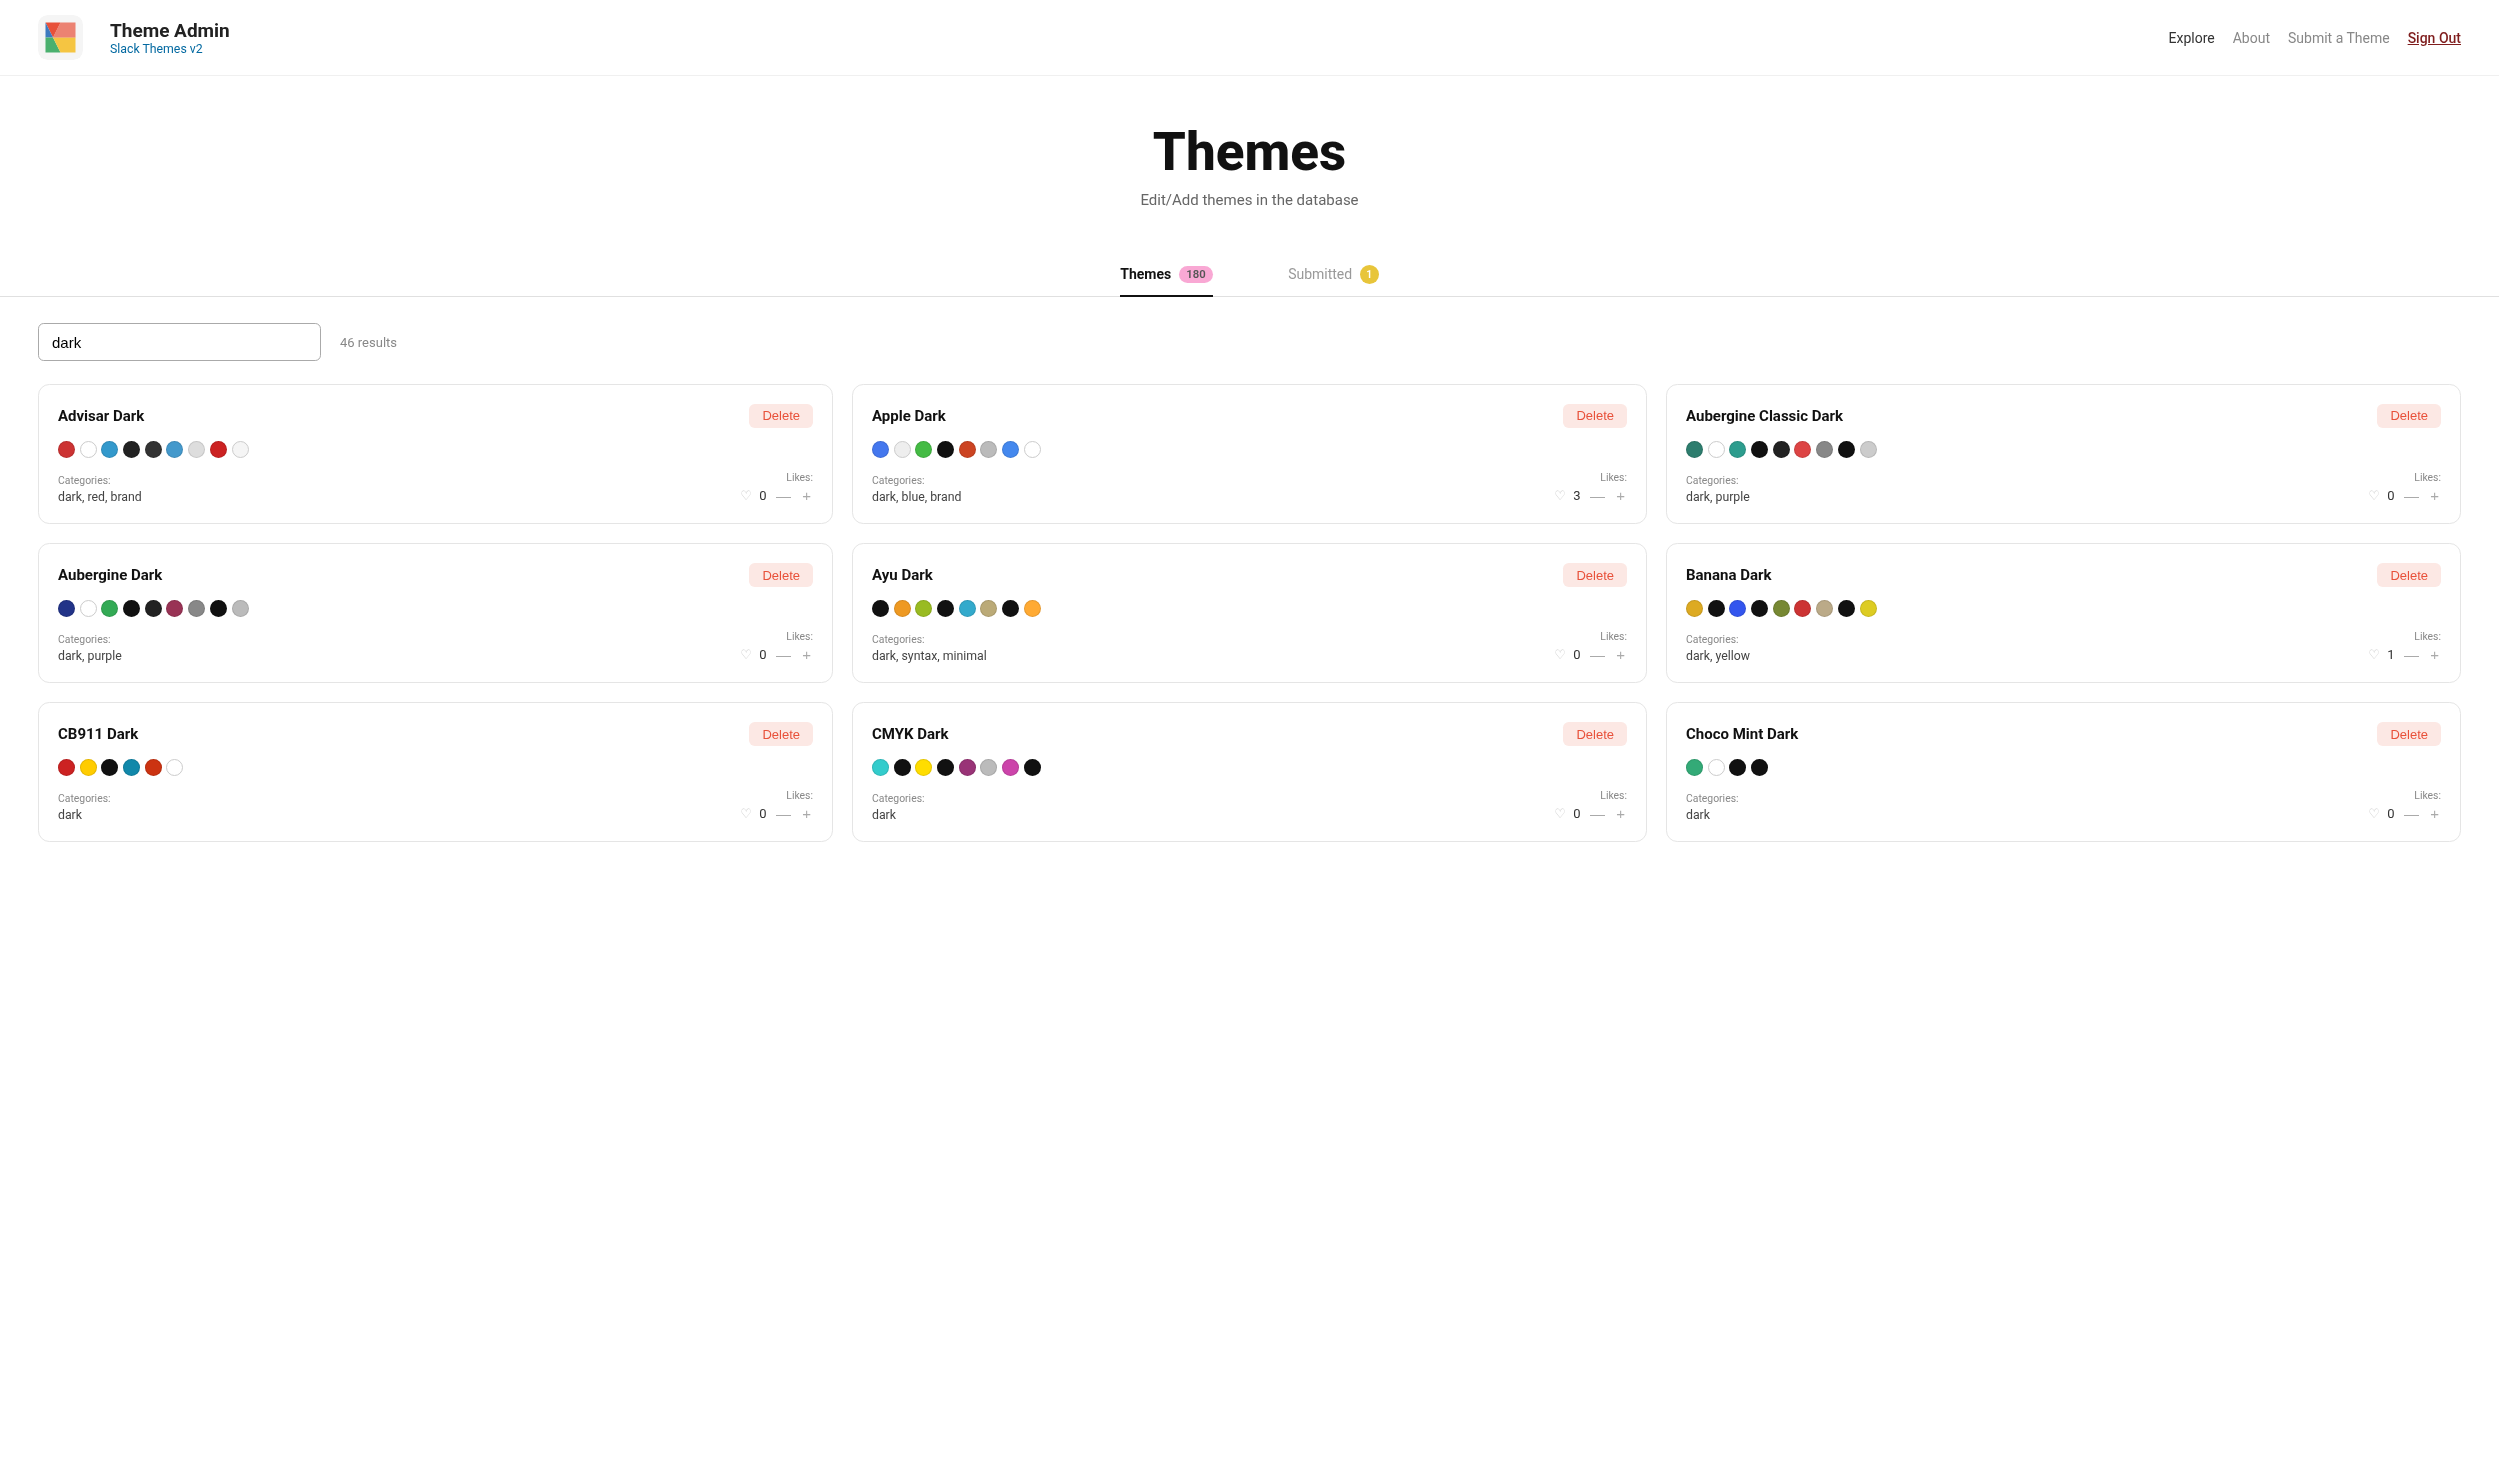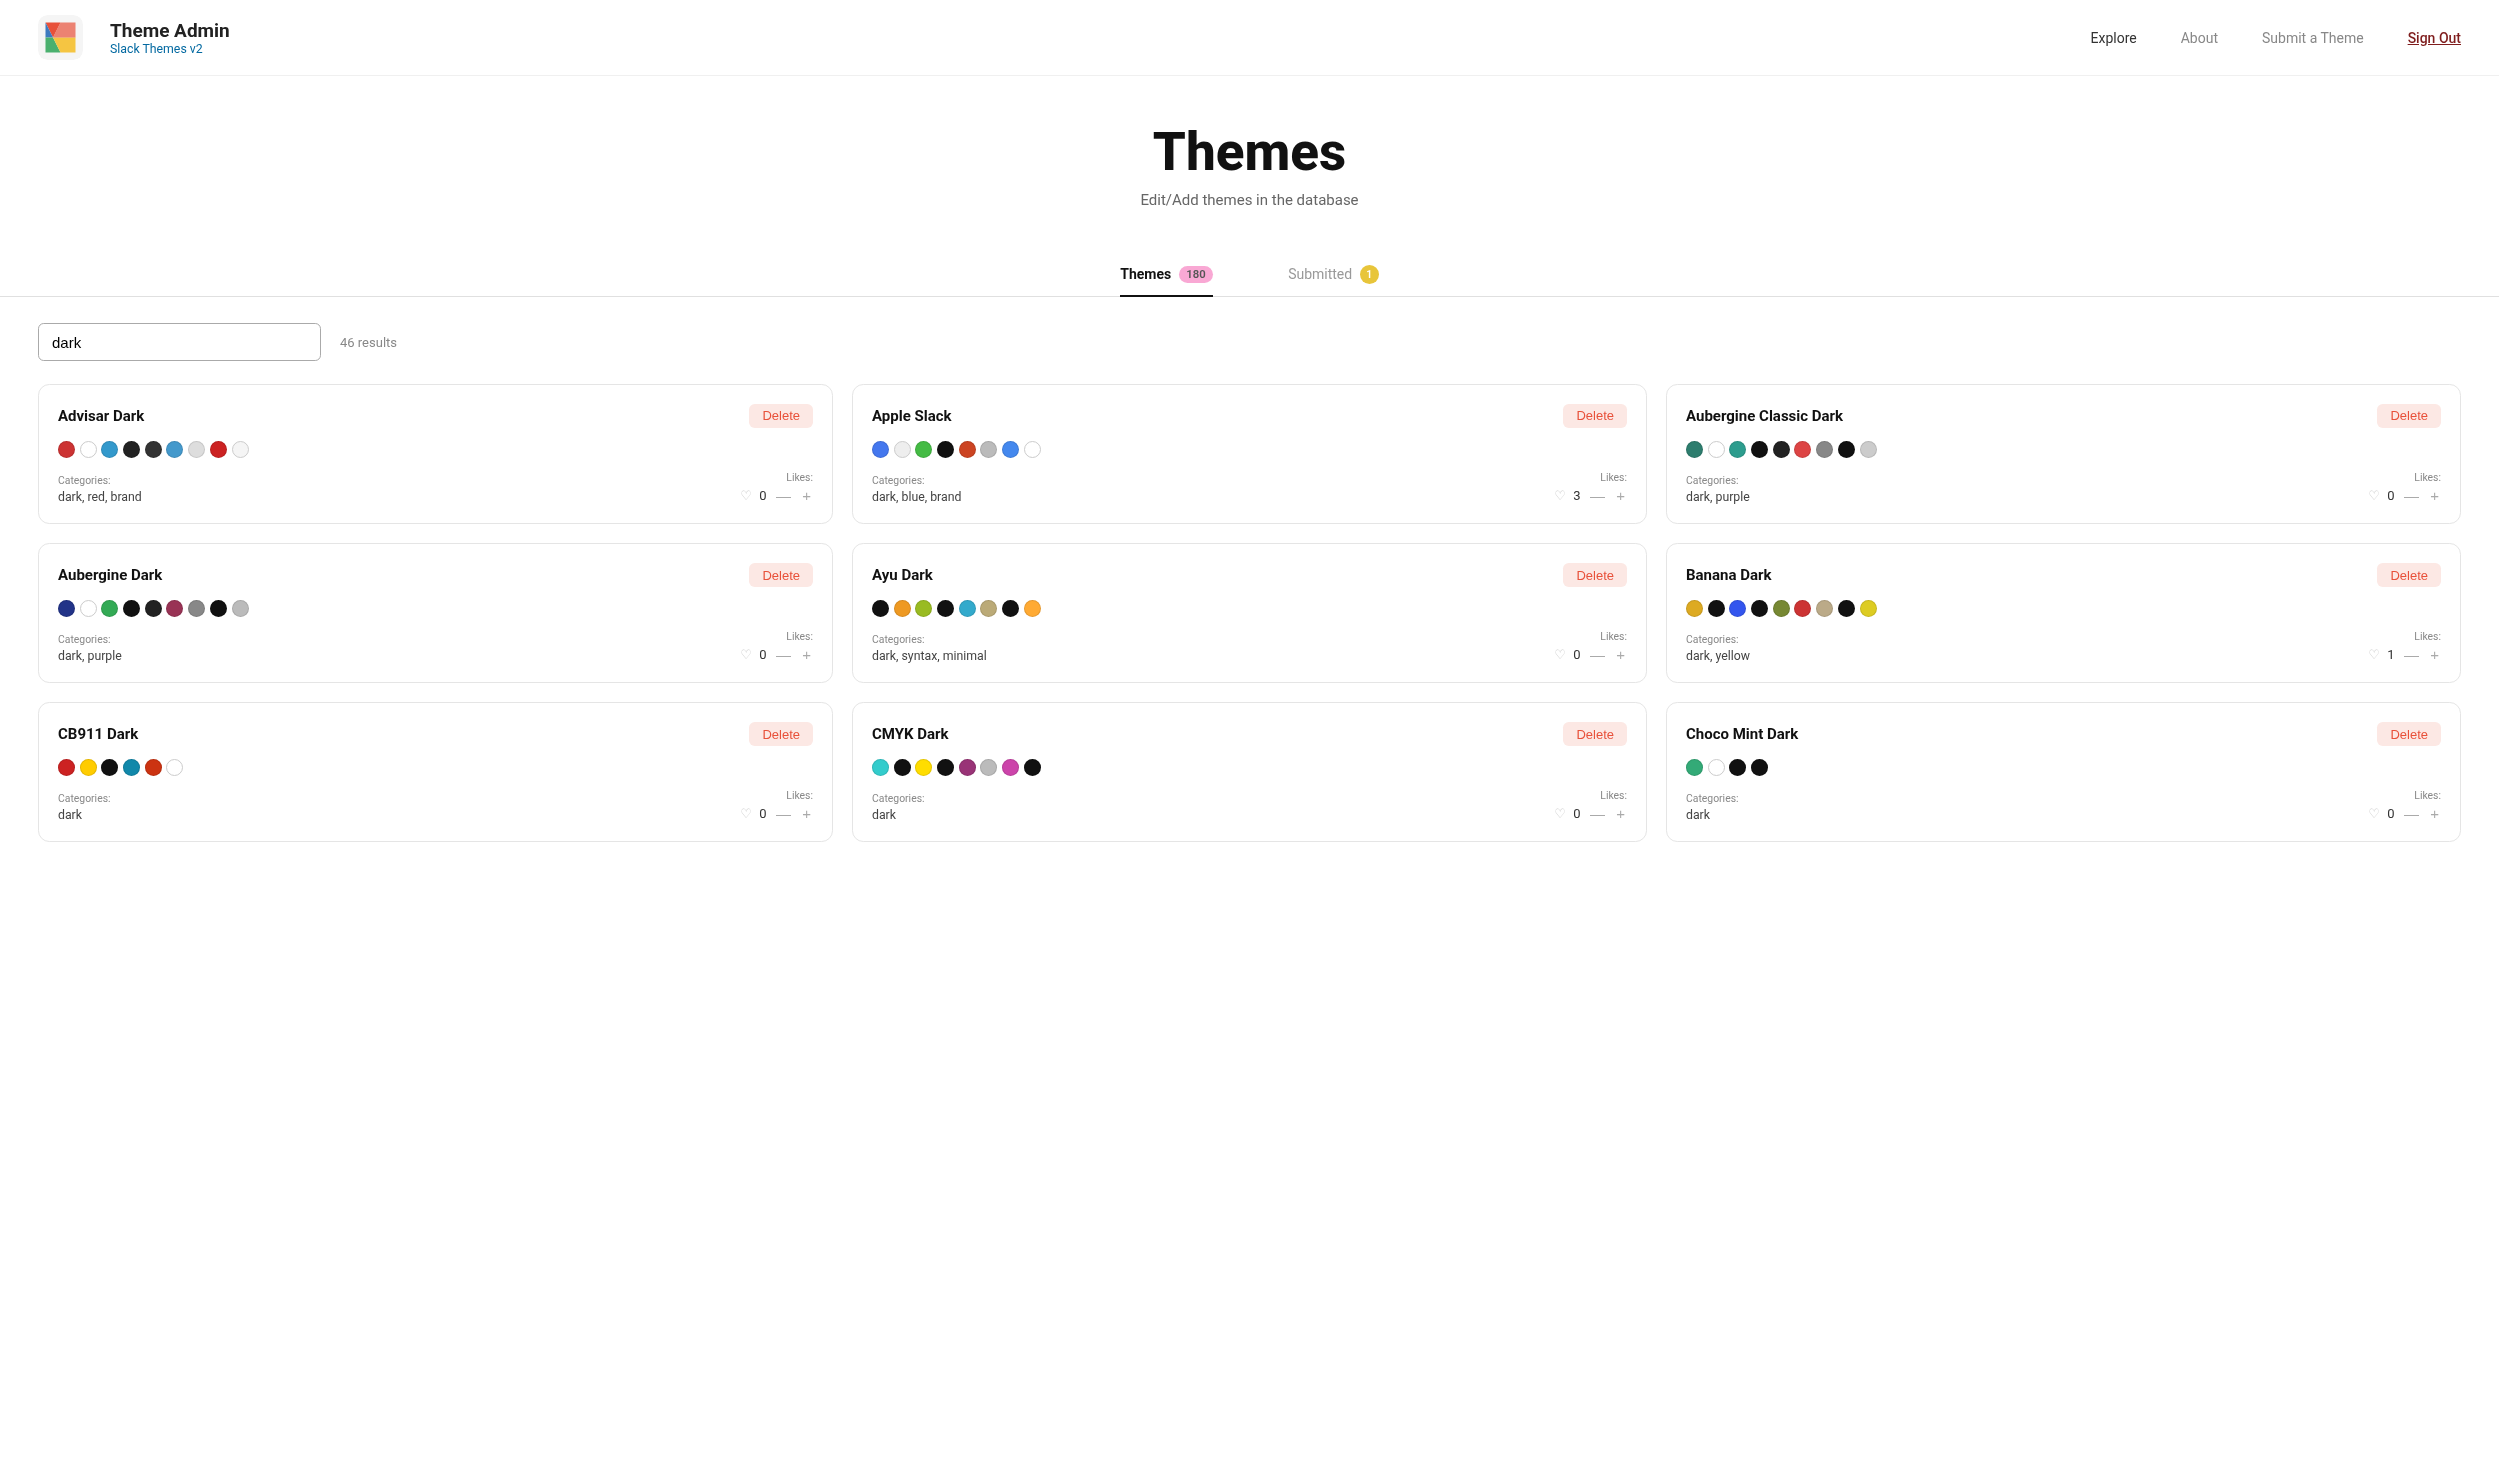--- a/index.html
+++ b/index.html
@@ -30,21 +30,21 @@
       font-weight: 700;
       color: #222;
     }
     .logo-text p {
       font-size: 12.3px;
       color: #0369a1;
     }
     .nav {
       display: flex;
       align-items: center;
-      gap: 44px;
+      gap: 18px;
     }
     .nav a {
       text-decoration: none;
       font-size: 14px;
       color: #888;
     }
     .nav a.active { color: #333; }
     .nav a.sign-out { color: #7f1d1d; font-weight: 500; text-decoration: underline; }
 
     
@@ -298,21 +298,21 @@
           <span class="heart-icon">♡</span>
           <span class="likes-count">0</span>
           <button class="like-btn">—</button>
           <button class="like-btn">+</button>
         </div>
       </div>
     </div>
   </div>
     <div class="card">
     <div class="card-header">
-      <span class="card-title">Apple Slack</span>
+      <span class="card-title">Apple Dark</span>
       <button class="delete-btn">Delete</button>
     </div>
     <div class="color-dots">
       <div class="dot" style="background:#4477ee;"></div>
         <div class="dot" style="background:#eeeeee;border:1.4px solid #ccc;"></div>
         <div class="dot" style="background:#44bb44;"></div>
         <div class="dot" style="background:#111111;"></div>
         <div class="dot" style="background:#cc4422;"></div>
         <div class="dot" style="background:#bbbbbb;"></div>
         <div class="dot" style="background:#4488ee;"></div>

